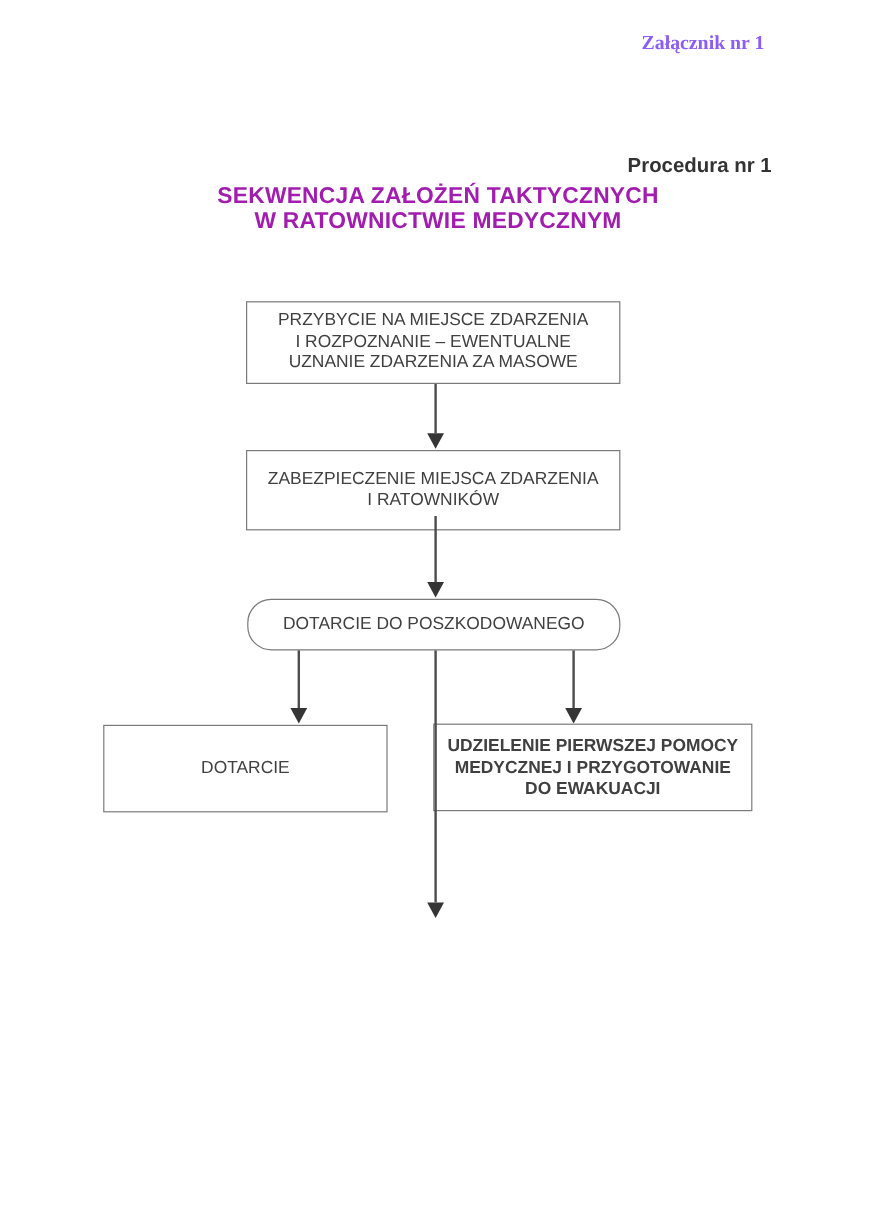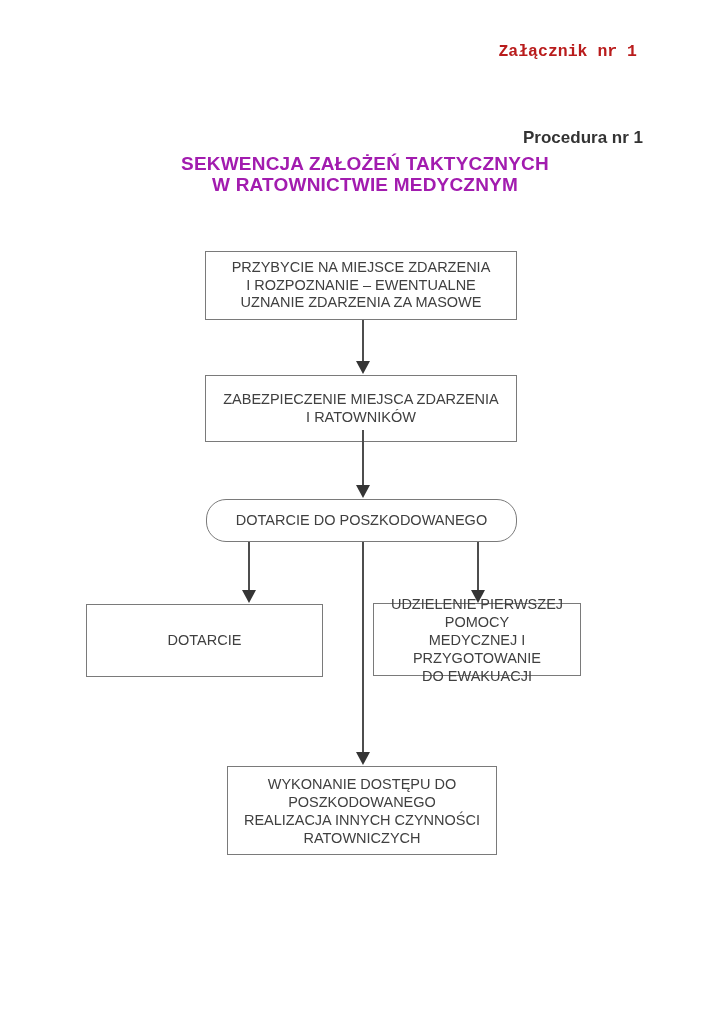--- a/index.html
+++ b/index.html
@@ -11,26 +11,26 @@
     position: relative;
     width: 724px;
     height: 1024px;
     background: #ffffff;
     font-family: "Liberation Sans", sans-serif;
     color: #3d3d3d;
     overflow: hidden;
   }
   .hdr-attachment {
     position: absolute;
-    top: 42px;
+    top: 26px;
     right: 87px;
-    font-family: Liberation Mono, monospace;
+    font-family: Liberation Serif, serif;
     font-weight: bold;
     font-size: 16.5px;
-    color: #b91c1c;
+    color: #8b5cf6;
     white-space: nowrap;
   }
   .hdr-procedure {
     position: absolute;
     top: 83px;
     right: 81px;
     font-weight: bold;
     font-size: 17px;
     color: #333333;
     white-space: nowrap;
@@ -60,21 +60,21 @@
     text-align: center;
     font-size: 14.5px;
     line-height: 17.5px;
     color: #404040;
     white-space: pre-line;
   }
   .node-arrival   { left: 205px; top: 251px; width: 312px; height: 69px; }
   .node-securing  { left: 205px; top: 375px; width: 312px; height: 67px; }
   .node-reaching  { left: 206px; top: 499px; width: 311px; height: 43px; border-radius: 20px; }
   .node-evacuation{ left:  86px; top: 604px; width: 237px; height: 73px; }
-  .node-first-aid { left: 373px; top: 603px; width: 208px; height: 73px; line-height: 18px; }
+  .node-first-aid { left: 361px; top: 603px; width: 266px; height: 73px; line-height: 18px; font-weight: bold; }
   .node-access    { left: 227px; top: 766px; width: 270px; height: 89px; line-height: 18px; }
   .vline {
     position: absolute;
     width: 2px;
     background: #4d4d4d;
   }
   .ahead {
     position: absolute;
     width: 0;
     height: 0;
@@ -103,24 +103,20 @@
 I RATOWNIKÓW</div>
 
   <div class="node node-reaching">DOTARCIE DO POSZKODOWANEGO</div>
 
   <div class="node node-evacuation">DOTARCIE</div>
 
   <div class="node node-first-aid">UDZIELENIE PIERWSZEJ POMOCY
 MEDYCZNEJ I PRZYGOTOWANIE
 DO EWAKUACJI</div>
 
-  <div class="node node-access">WYKONANIE DOSTĘPU DO
-POSZKODOWANEGO
-REALIZACJA INNYCH CZYNNOŚCI
-RATOWNICZYCH</div>
 
   <div class="vline" style="left:362px; top:320px; height:41px;"></div>
   <div class="ahead" style="left:356px; top:361px;"></div>
 
   <div class="vline" style="left:362px; top:430px; height:55px;"></div>
   <div class="ahead" style="left:356px; top:485px;"></div>
 
   <div class="vline" style="left:248px; top:542px; height:48px;"></div>
   <div class="ahead" style="left:242px; top:590px;"></div>
 

